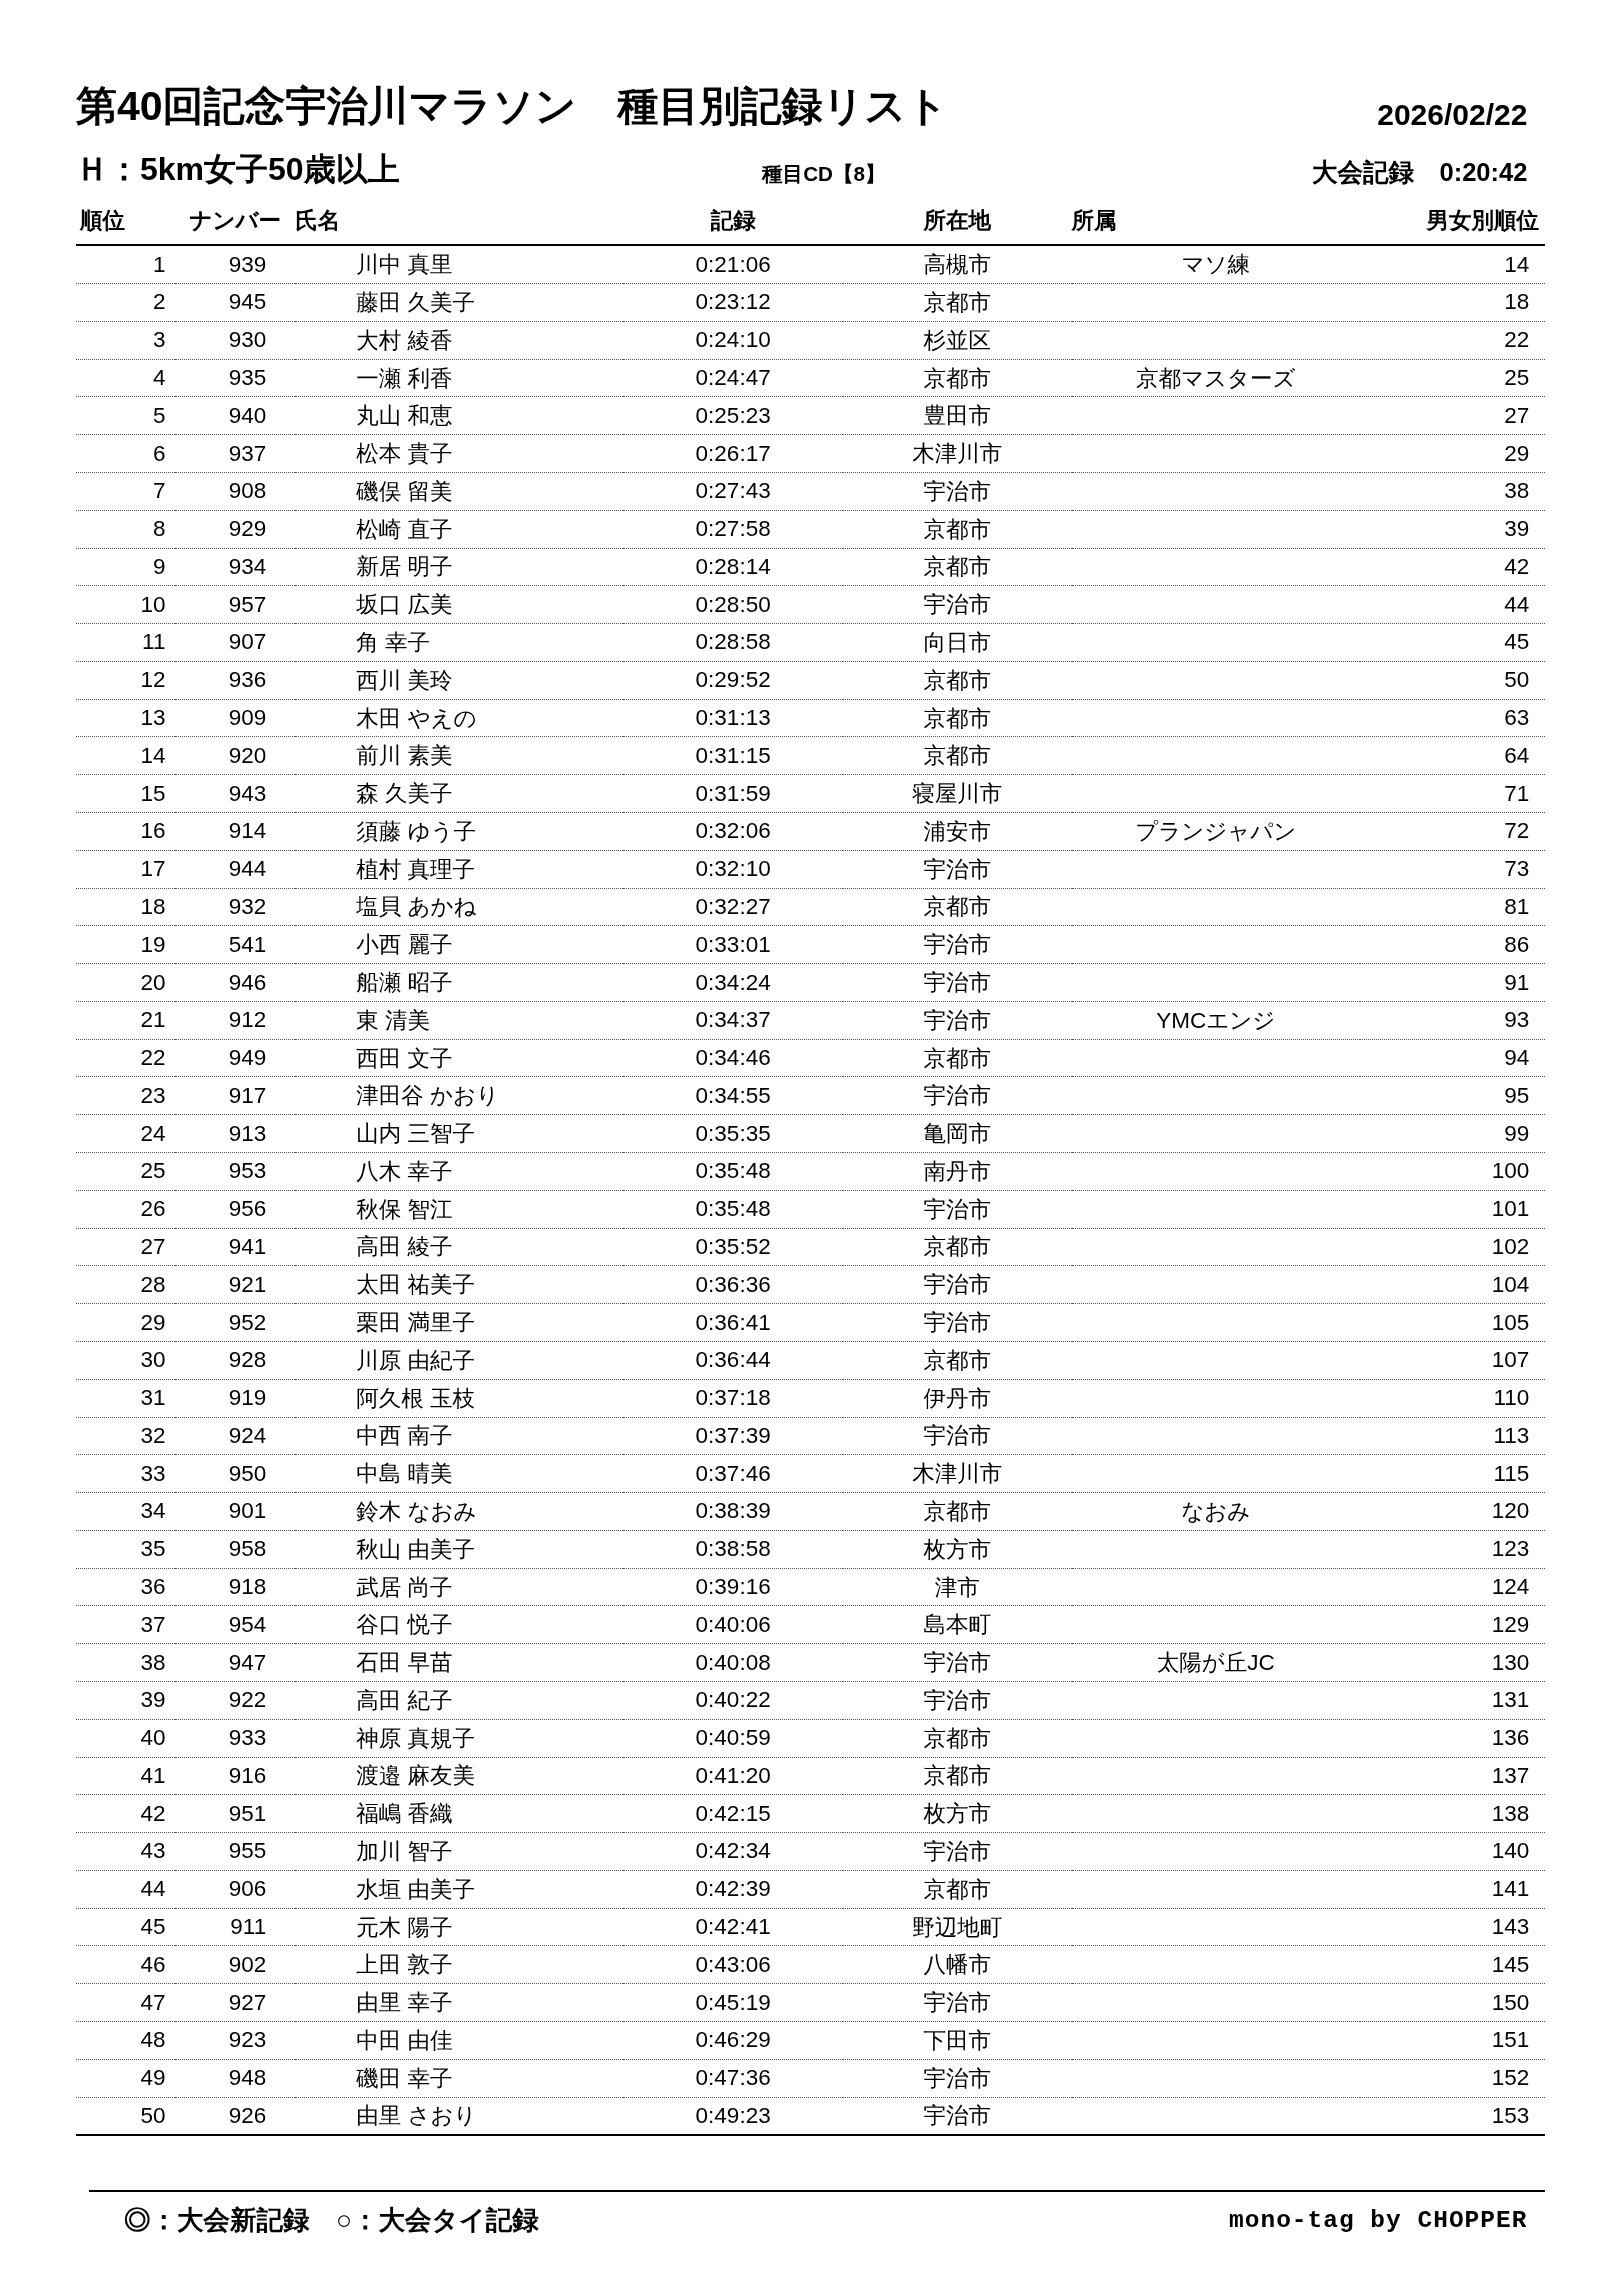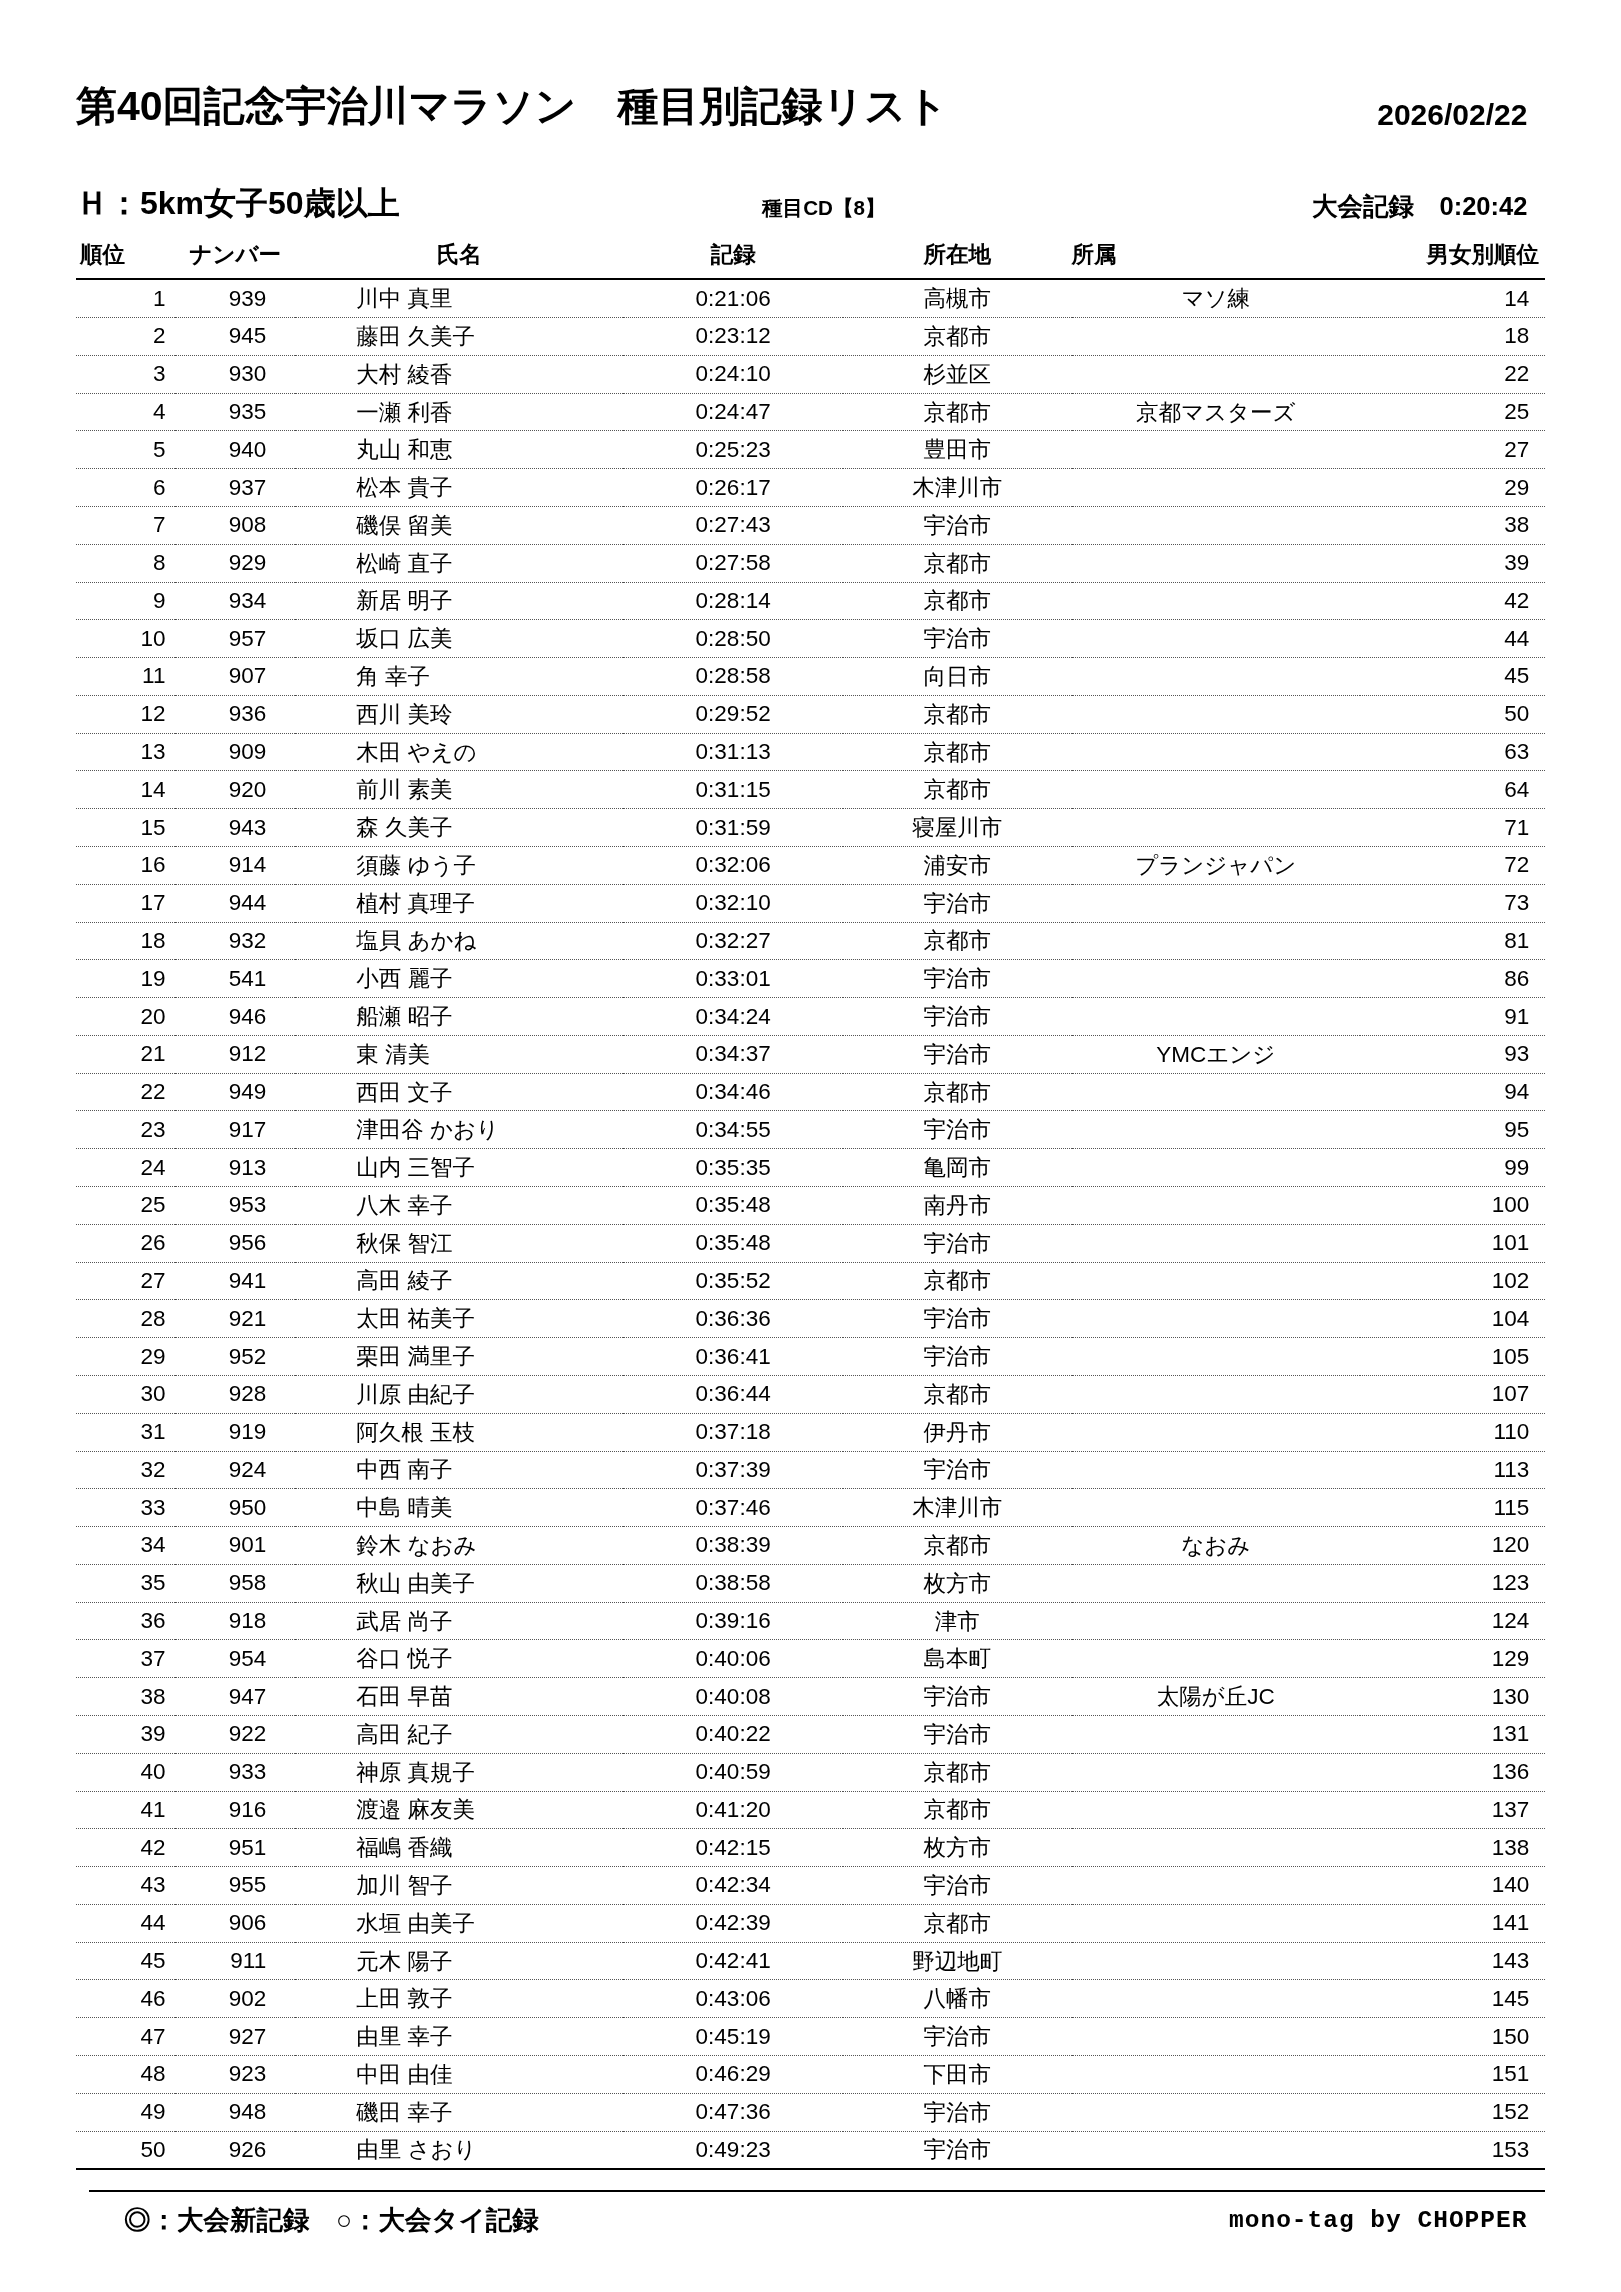--- a/index.html
+++ b/index.html
@@ -45,21 +45,20 @@
   .subheader-row {
     display: flex;
     align-items: flex-end;
     margin-top: 13.7px;
   }
   .category-title {
     font-size: 32px;
     font-weight: bold;
     white-space: nowrap;
     width: 686px;
-    margin-top: 34px;
   }
   .event-code {
     font-size: 20.6px;
     font-weight: bold;
     white-space: nowrap;
     width: 353px;
     text-align: left;
     padding-bottom: 3.9px;
   }
   .record-info {
@@ -98,21 +97,21 @@
   .c-rank   { width: 84px;  text-align: right; padding-right: 9.8px !important; }
   .c-num    { width: 118px; text-align: right; padding-right: 29px !important; }
   .c-name   { width: 323px; text-align: left;  padding-left: 61px !important; }
   .c-time   { width: 216px; text-align: center; }
   .c-city   { width: 225px; text-align: center; }
   .c-team   { width: 284px; text-align: center; }
   .c-mfrank { width: 176px; text-align: right; padding-right: 15.7px !important; }
 
   th.c-rank   { text-align: left; padding-left: 3.9px !important; }
   th.c-num    { text-align: center; padding-right: 0 !important; }
-  th.c-name   { text-align: center; padding-left: 0 !important; }
+  th.c-name   { padding-left: 0 !important; }
   th.c-time   { text-align: center; }
   th.c-city   { text-align: center; }
   th.c-team   { text-align: left; }
   th.c-mfrank { text-align: right; padding-right: 5.9px !important; }
 
   
   .footer {
     position: absolute;
     left: 89px;
     right: 76px;

